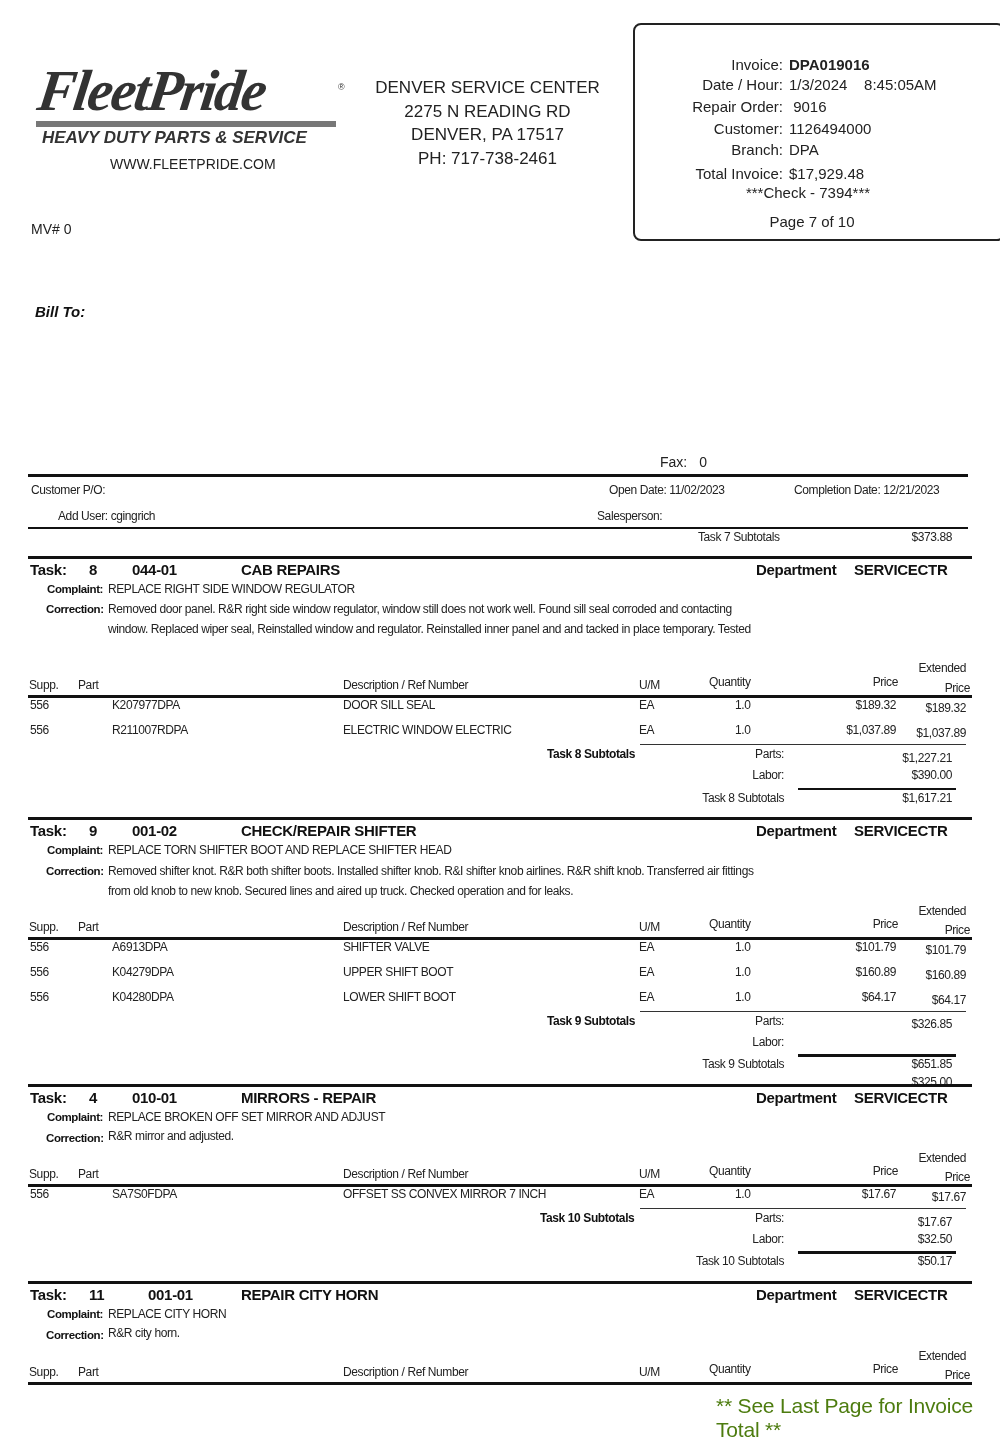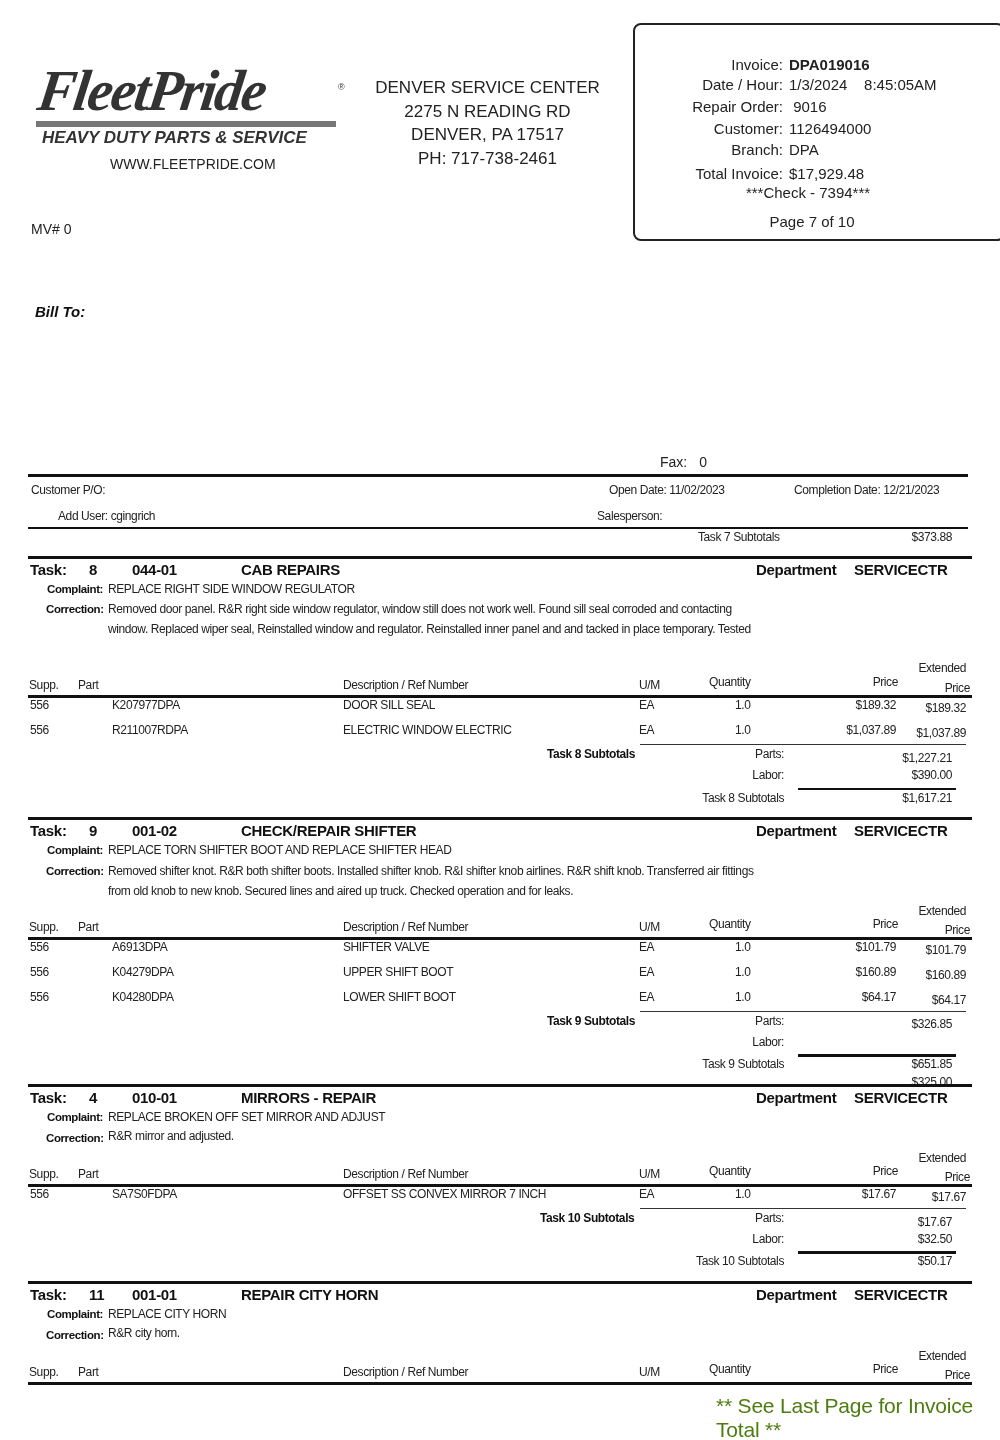--- a/index.html
+++ b/index.html
@@ -258,21 +258,21 @@
 <div class="abs col-hdr r" style="left:860px; top:1215px; width:92px;">$17.67</div>
 <div class="abs col-hdr r" style="left:700px; top:1232px; width:84px;">Labor:</div>
 <div class="abs col-hdr r" style="left:860px; top:1232px; width:92px;">$32.50</div>
 <div class="abs rule-thick" style="left:798px; top:1251px; width:158px;"></div>
 <div class="abs col-hdr r" style="left:680px; top:1254px; width:104px;">Task 10 Subtotals</div>
 <div class="abs col-hdr r" style="left:860px; top:1254px; width:92px;">$50.17</div>
 
 <div class="abs rule-thick" style="left:28px; top:1281px; width:944px;"></div>
 <div class="abs task-hdr" style="left:30px; top:1286px;">Task:</div>
 <div class="abs task-hdr" style="left:89px; top:1286px;">11</div>
-<div class="abs task-hdr" style="left:132px; top:1286px;">001-01</div>
+<div class="abs task-hdr" style="left:148px; top:1286px;">001-01</div>
 <div class="abs task-hdr" style="left:241px; top:1286px;">REPAIR CITY HORN</div>
 <div class="abs task-hdr" style="left:756px; top:1286px;">Department</div>
 <div class="abs task-hdr" style="left:854px; top:1286px;">SERVICECTR</div>
 <div class="abs cc-label" style="left:47px; top:1308px;">Complaint:</div>
 <div class="abs cc-text" style="left:108px; top:1305px;">REPLACE CITY HORN</div>
 <div class="abs cc-label" style="left:46px; top:1329px;">Correction:</div>
 <div class="abs cc-text" style="left:108px; top:1324px;">R&amp;R city horn.</div>
 
 <div class="abs col-hdr" style="left:29px; top:1365px;">Supp.</div>
 <div class="abs col-hdr" style="left:78px; top:1365px;">Part</div>

